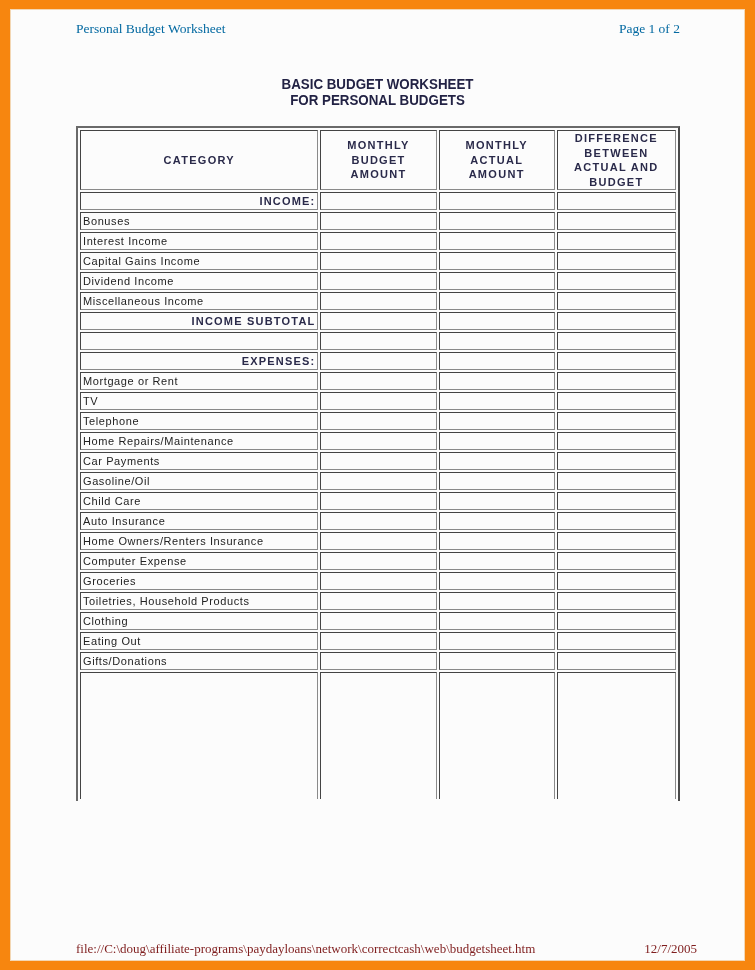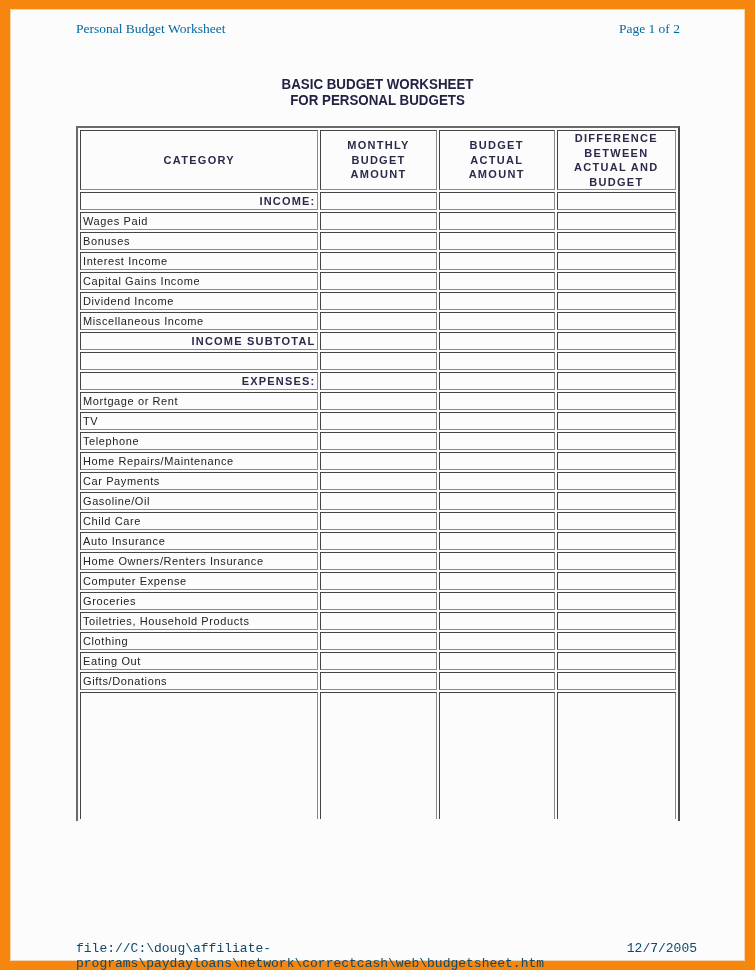--- a/index.html
+++ b/index.html
@@ -85,23 +85,23 @@
     .sheet tr.tall td { height: 32px; white-space: normal; line-height: 14px; }
     .sheet tr.blank-tall td { height: 126px; border-bottom: none; }
     .col-cat { width: 232px; }
     .col-b { width: 113px; }
     .col-a { width: 113px; }
     .col-d { width: 116px; }
     .footer {
       position: absolute;
       left: 66px; right: 48px;
       top: 932px;
-      font-family: Liberation Mono, monospace;
+      font-family: Liberation Serif, serif;
       font-size: 13px;
-      color: #0c4a6e;
+      color: #7f1d1d;
       display: flex;
       justify-content: space-between;
     }
   </style>
 </head>
 <body>
 
 <div class="page">
   <div class="hdr hdr-left">Personal Budget Worksheet</div>
   <div class="hdr hdr-right">Page 1 of 2</div>
@@ -115,33 +115,27 @@
     <colgroup>
       <col class="col-cat">
         <col class="col-b">
         <col class="col-a">
         <col class="col-d">
     </colgroup>
     <thead>
       <tr>
         <th>CATEGORY</th>
         <th>MONTHLY BUDGET AMOUNT</th>
-        <th>BUDGET ACTUAL AMOUNT</th>
+        <th>MONTHLY ACTUAL AMOUNT</th>
         <th>DIFFERENCE BETWEEN ACTUAL AND BUDGET</th>
       </tr>
     </thead>
     <tbody id="rows">
         <tr>
           <td class="bold">INCOME:</td>
-          <td></td>
-          <td></td>
-          <td></td>
-        </tr>
-        <tr>
-          <td>Wages Paid</td>
           <td></td>
           <td></td>
           <td></td>
         </tr>
         <tr>
           <td>Bonuses</td>
           <td></td>
           <td></td>
           <td></td>
         </tr>

